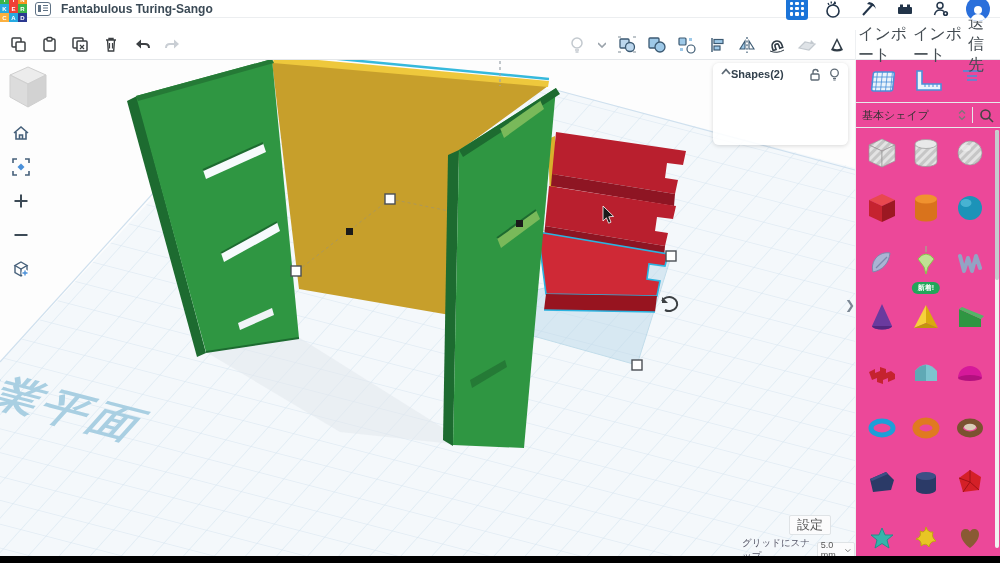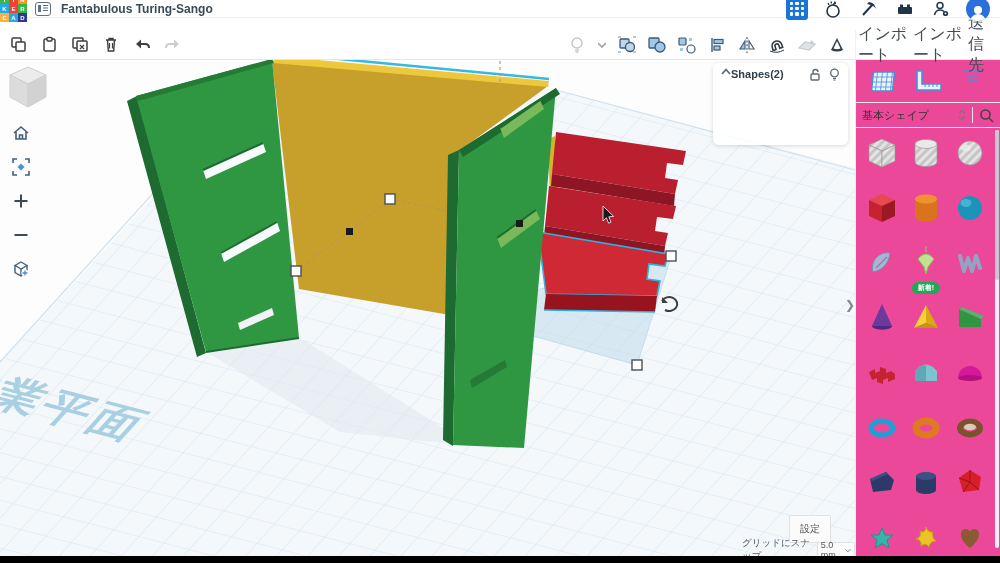--- a/index.html
+++ b/index.html
@@ -55,22 +55,22 @@
   .insp-icons { margin-left:auto; display:flex; gap:8px; }
   .insp-body { display:flex; justify-content:space-around; margin-top:6px; }
   .swatch { display:flex; flex-direction:column; align-items:center; gap:2px; }
   .swatch-label { font-size:8px; color:#666; }
   .rainbow { width:26px; height:26px; border-radius:50%; border:2px solid #2a7fd4;
     background:linear-gradient(90deg,#e53935 0 14%,#fb8c00 14% 28%,#fdd835 28% 42%,#43a047 42% 58%,#1e88e5 58% 72%,#8e24aa 72% 86%,#e53935 86% 100%); }
   .hole-sw { width:26px; height:26px; border-radius:50%;
     background:repeating-linear-gradient(45deg,#cfcfcf 0 3px,#efefef 3px 6px); border:1px solid #bbb; }
 
   
-  .settings-btn { position:absolute; left:789px; top:455px; width:42px; height:28px;
-    background:#fbfbfc; border:1px solid #dfe3e6; border-radius:2px; font-size:10px; color:#555;
+  .settings-btn { position:absolute; left:789px; top:455px; width:42px; height:20px;
+    background:#fbfbfc; border:1px solid #dfe3e6; border-radius:2px; font-size:13px; color:#555;
     display:flex; align-items:center; justify-content:center; z-index:20;text-align:right; }
   .snap-row { position:absolute; left:742px; top:477px; display:flex; align-items:center; gap:5px; z-index:20; }
   .snap-label { font-size:9.5px; color:#556; }
   .snap-select { width:46px; height:16px; background:#fbfbfc; border:1px solid #dfe3e6;
     border-radius:2px; font-size:9px; color:#555; display:flex; align-items:center;
     justify-content:space-between; padding:0 3px; }
   .collapse-chevron { position:absolute; left:845px; top:238px; font-size:12px; color:#7b8794; z-index:20; }
 
   
   .sidebar { position:absolute; left:855px; top:60px; width:145px; height:496px; background:#ec4899;

